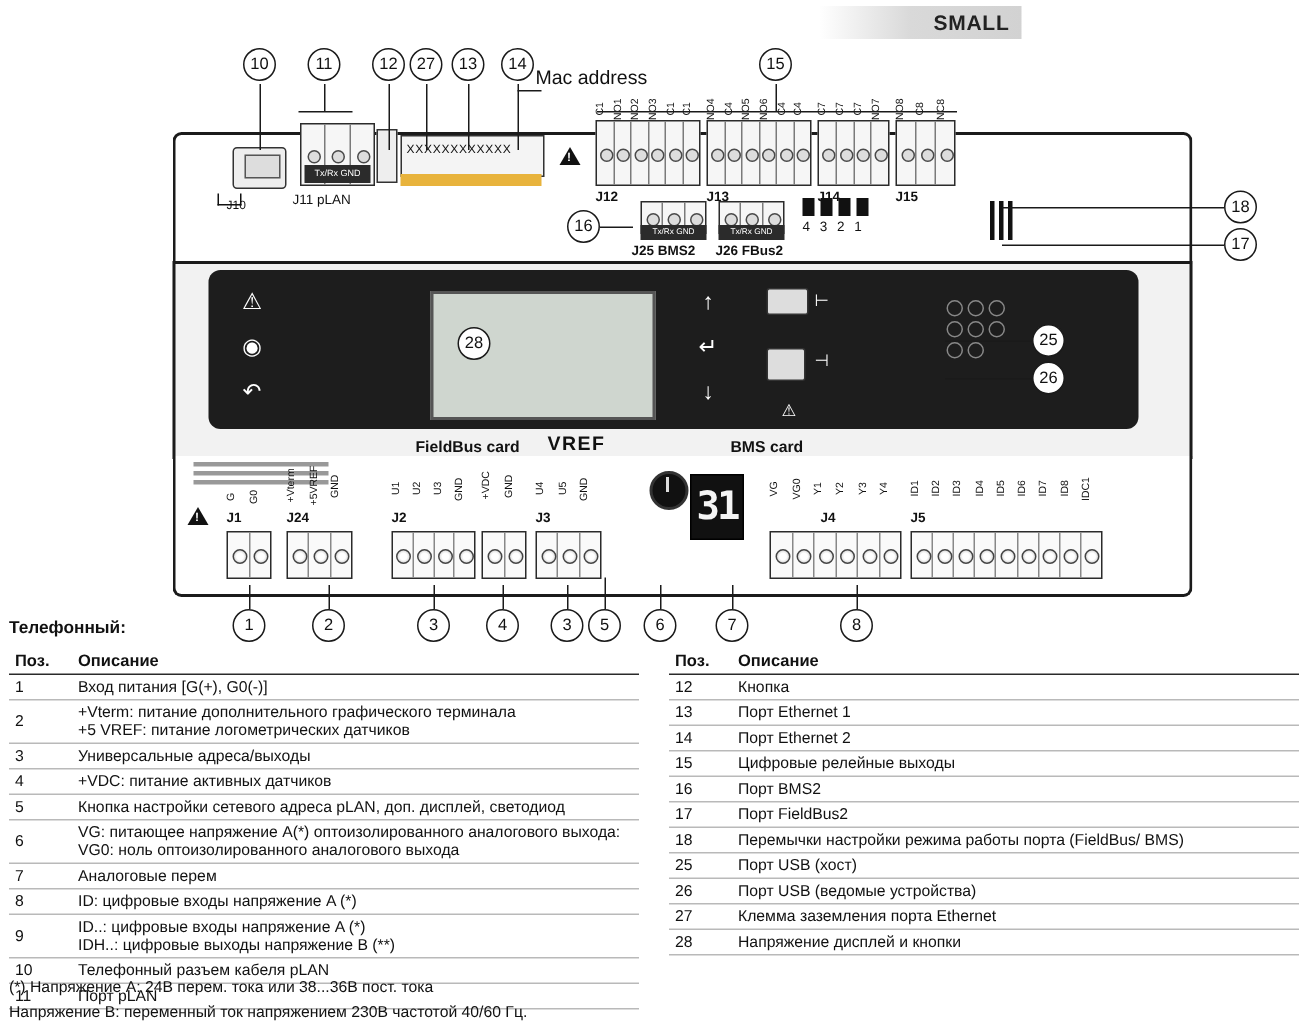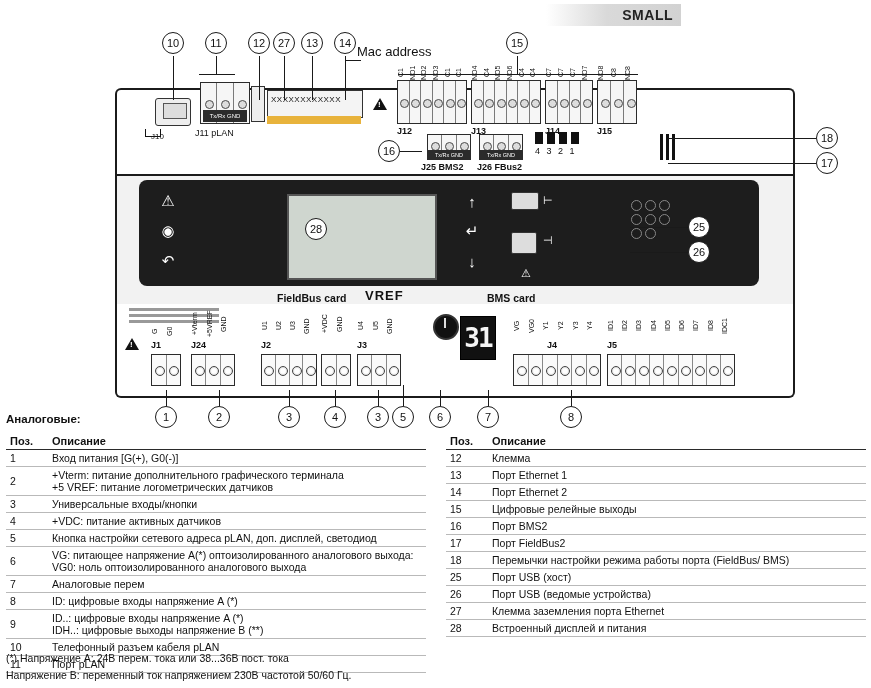--- a/index.html
+++ b/index.html
@@ -497,41 +497,41 @@
 <div class="abs callout" style="left:278px;top:406px;">3</div>
 <div class="abs callout" style="left:324px;top:406px;">4</div>
 <div class="abs callout" style="left:367px;top:406px;">3</div>
 <div class="abs callout" style="left:392px;top:406px;">5</div>
 <div class="abs callout" style="left:429px;top:406px;">6</div>
 <div class="abs callout" style="left:477px;top:406px;">7</div>
 <div class="abs callout" style="left:560px;top:406px;">8</div>
 
 <div class="abs callout" style="left:305px;top:218px;">28</div>
 
-<div class="abs" id="legend-title">Аналоговые:</div>
+<div class="abs" id="legend-title">Телефонный:</div>
 
 <table class="legend" id="legend-left">
   <thead>
     <tr>
       <th class="colpos">Поз.</th>
       <th>Описание</th>
     </tr>
   </thead>
   <tbody id="legend-left-body">
       <tr>
         <td class="colpos">1</td>
         <td>Вход питания [G(+), G0(-)]</td>
       </tr>
       <tr>
         <td class="colpos">2</td>
         <td>+Vterm: питание дополнительного графического терминала<br>+5 VREF: питание логометрических датчиков</td>
       </tr>
       <tr>
         <td class="colpos">3</td>
-        <td>Универсальные входы/кнопки</td>
+        <td>Универсальные адреса/выходы</td>
       </tr>
       <tr>
         <td class="colpos">4</td>
         <td>+VDC: питание активных датчиков</td>
       </tr>
       <tr>
         <td class="colpos">5</td>
         <td>Кнопка настройки сетевого адреса pLAN, доп. дисплей, светодиод</td>
       </tr>
       <tr>
@@ -564,21 +564,21 @@
 <table class="legend" id="legend-right">
   <thead>
     <tr>
       <th class="colpos">Поз.</th>
       <th>Описание</th>
     </tr>
   </thead>
   <tbody id="legend-right-body">
       <tr>
         <td class="colpos">12</td>
-        <td>Клемма</td>
+        <td>Кнопка</td>
       </tr>
       <tr>
         <td class="colpos">13</td>
         <td>Порт Ethernet 1</td>
       </tr>
       <tr>
         <td class="colpos">14</td>
         <td>Порт Ethernet 2</td>
       </tr>
       <tr>
@@ -604,19 +604,19 @@
       <tr>
         <td class="colpos">26</td>
         <td>Порт USB (ведомые устройства)</td>
       </tr>
       <tr>
         <td class="colpos">27</td>
         <td>Клемма заземления порта Ethernet</td>
       </tr>
       <tr>
         <td class="colpos">28</td>
-        <td>Встроенный дисплей и питания</td>
+        <td>Напряжение дисплей и кнопки</td>
       </tr>
     </tbody>
 </table>
 
 <div class="abs" id="footnote1">(*) Напряжение A: 24В перем. тока или 38...36В пост. тока</div>
-<div class="abs" id="footnote2">Напряжение B: переменный ток напряжением 230В частотой 50/60 Гц.</div>
+<div class="abs" id="footnote2">Напряжение B: переменный ток напряжением 230В частотой 40/60 Гц.</div>
 
 </body></html>

